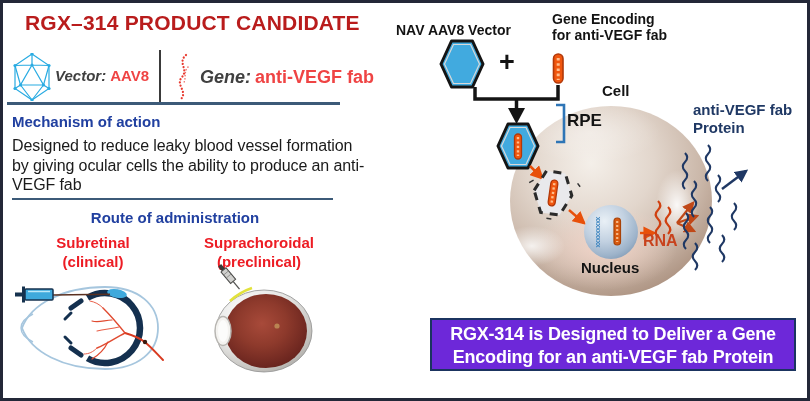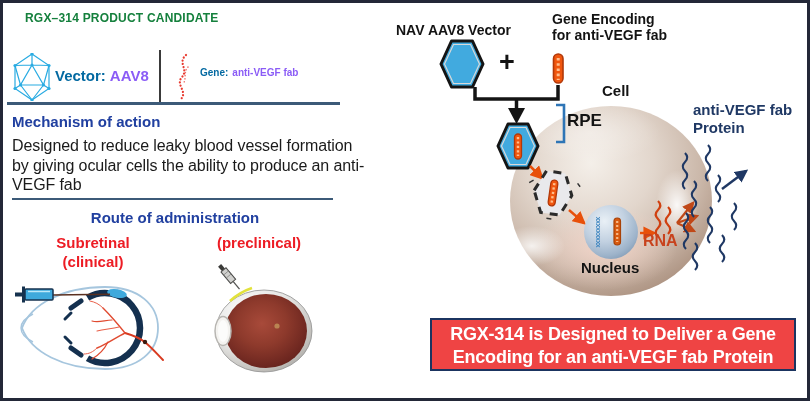--- a/index.html
+++ b/index.html
@@ -4,28 +4,28 @@
 <style>
   * { margin:0; padding:0; box-sizing:border-box; }
   body { background:#fff; font-family:"Liberation Sans", sans-serif; }
   .frame {
     position:relative; width:810px; height:401px;
     border:3px solid #232838; background:#ffffff; overflow:hidden;
   }
   .abs { position:absolute; }
 
   
-  #title { left:22px; top:8px; font-size:12px; font-weight:bold; color:#15803d; letter-spacing:0.2px; }
+  #title { left:22px; top:8px; font-size:21px; font-weight:bold; color:#b91c1c; letter-spacing:0.2px; }
   #icosa { left:10px; top:50px; }
   #vectorText { left:52px; top:64px; font-size:15px; font-weight:bold; white-space:nowrap; }
   #vline { left:156px; top:47px; width:2px; height:53px; background:#3a3a3a; }
   #geneIcon { left:170px; top:50px; }
-  #geneText { left:197px; top:64px; font-size:10px; font-weight:bold; white-space:nowrap; }
-  .hblue { color:#0369a1; }
-  .redtx { color:#8b5cf6; margin-left:4px; }
+  #geneText { left:197px; top:64px; font-size:18px; font-weight:bold; white-space:nowrap; }
+  .hblue { color:#404040;font-style:italic; }
+  .redtx { color:#ef4444; margin-left:4px; }
   .divider { background:#3C5A78; }
   #hr1 { left:4px; top:99px; width:333px; height:3px; }
   #mechHead { left:9px; top:110px; font-size:15px; font-weight:bold; color:#2140A0; }
   #mechBody { left:9px; top:133px; width:356px; font-size:16px; line-height:19.5px; color:#1a1a1a; letter-spacing:-0.1px; }
   #hr2 { left:9px; top:195px; width:321px; height:2px; }
   #routeHead { left:9px; top:206px; width:326px; text-align:center; font-size:15px; font-weight:bold; color:#2140A0; }
   .routeCol { top:230px; text-align:center; font-size:15px; font-weight:bold; color:#ED1C24; line-height:19px; }
   #route0 { left:20px; width:140px; }
   #route1 { left:177px; width:158px; }
   #eye1 { left:12px; top:277px; }
@@ -39,21 +39,21 @@
   #cellLbl { left:599px; top:79px; font-size:15px; }
   #rpeLbl { left:564px; top:108px; font-size:17px; }
   #nucleusLbl { left:578px; top:256px; font-size:15px; }
   #rnaLbl { left:640px; top:229px; font-size:16px; font-weight:bold; color:#C8421C; }
   #proteinLbl { left:690px; top:98px; font-size:15px; font-weight:bold; color:#1F3864; line-height:17.5px; white-space:nowrap; }
   #rsvg { left:387px; top:0px; }
 
   
   #banner {
     left:427px; top:315px; width:366px; height:53px;
-    background:#ef4444; border:2.5px solid #1B3460;
+    background:#6d28d9; border:2.5px solid #1B3460;
     color:#ffffff; font-weight:bold; font-size:18px; line-height:23px;
     text-align:center; padding-top:3px; letter-spacing:-0.2px;
   }
 </style>
 </head>
 <body>
 
 <div class="frame">
 
   <div class="abs" id="title">RGX–314 PRODUCT CANDIDATE</div>
@@ -96,20 +96,21 @@
   <div class="abs" id="mechHead">Mechanism of action</div>
   <div class="abs" id="mechBody">Designed to reduce leaky blood vessel formation by giving ocular cells the ability to produce an anti-VEGF fab</div>
   <div class="abs divider" id="hr2"></div>
   <div class="abs routeCol" id="route0">
     <div>Subretinal</div>
     <div>(clinical)</div>
   </div>
 
   <div class="abs" id="routeHead">Route of administration</div>
   <div class="abs routeCol" id="route1">
+    <div>Suprachoroidal</div>
     <div>(preclinical)</div>
   </div>
 
   <svg class="abs" id="eye1" width="152" height="96" viewBox="0 0 152 96">
     <path d="M7,48 C 16,24 48,7 90,7 C 124,7 143,25 143,48 C 143,71 124,89 90,89 C 48,89 16,72 7,48 Z" fill="#ffffff" stroke="#A6C6DE" stroke-width="1.8"></path>
     <path d="M18,34 C 10,38 6,43 6,48 C 6,53 10,58 18,62" fill="none" stroke="#A6C6DE" stroke-width="1.4"></path>
     <path d="M72.5,17.7 A35,35 0 1 1 72.5,78.3" fill="none" stroke="#14304F" stroke-width="6.5"></path>
     <path d="M66,21 l-10,7" stroke="#14304F" stroke-width="5" stroke-linecap="round"></path>
     <path d="M66,75 l-10,-7" stroke="#14304F" stroke-width="5" stroke-linecap="round"></path>
     <path d="M56,33 l-6,6 M56,63 l-6,-6" stroke="#14304F" stroke-width="3" stroke-linecap="round"></path>

